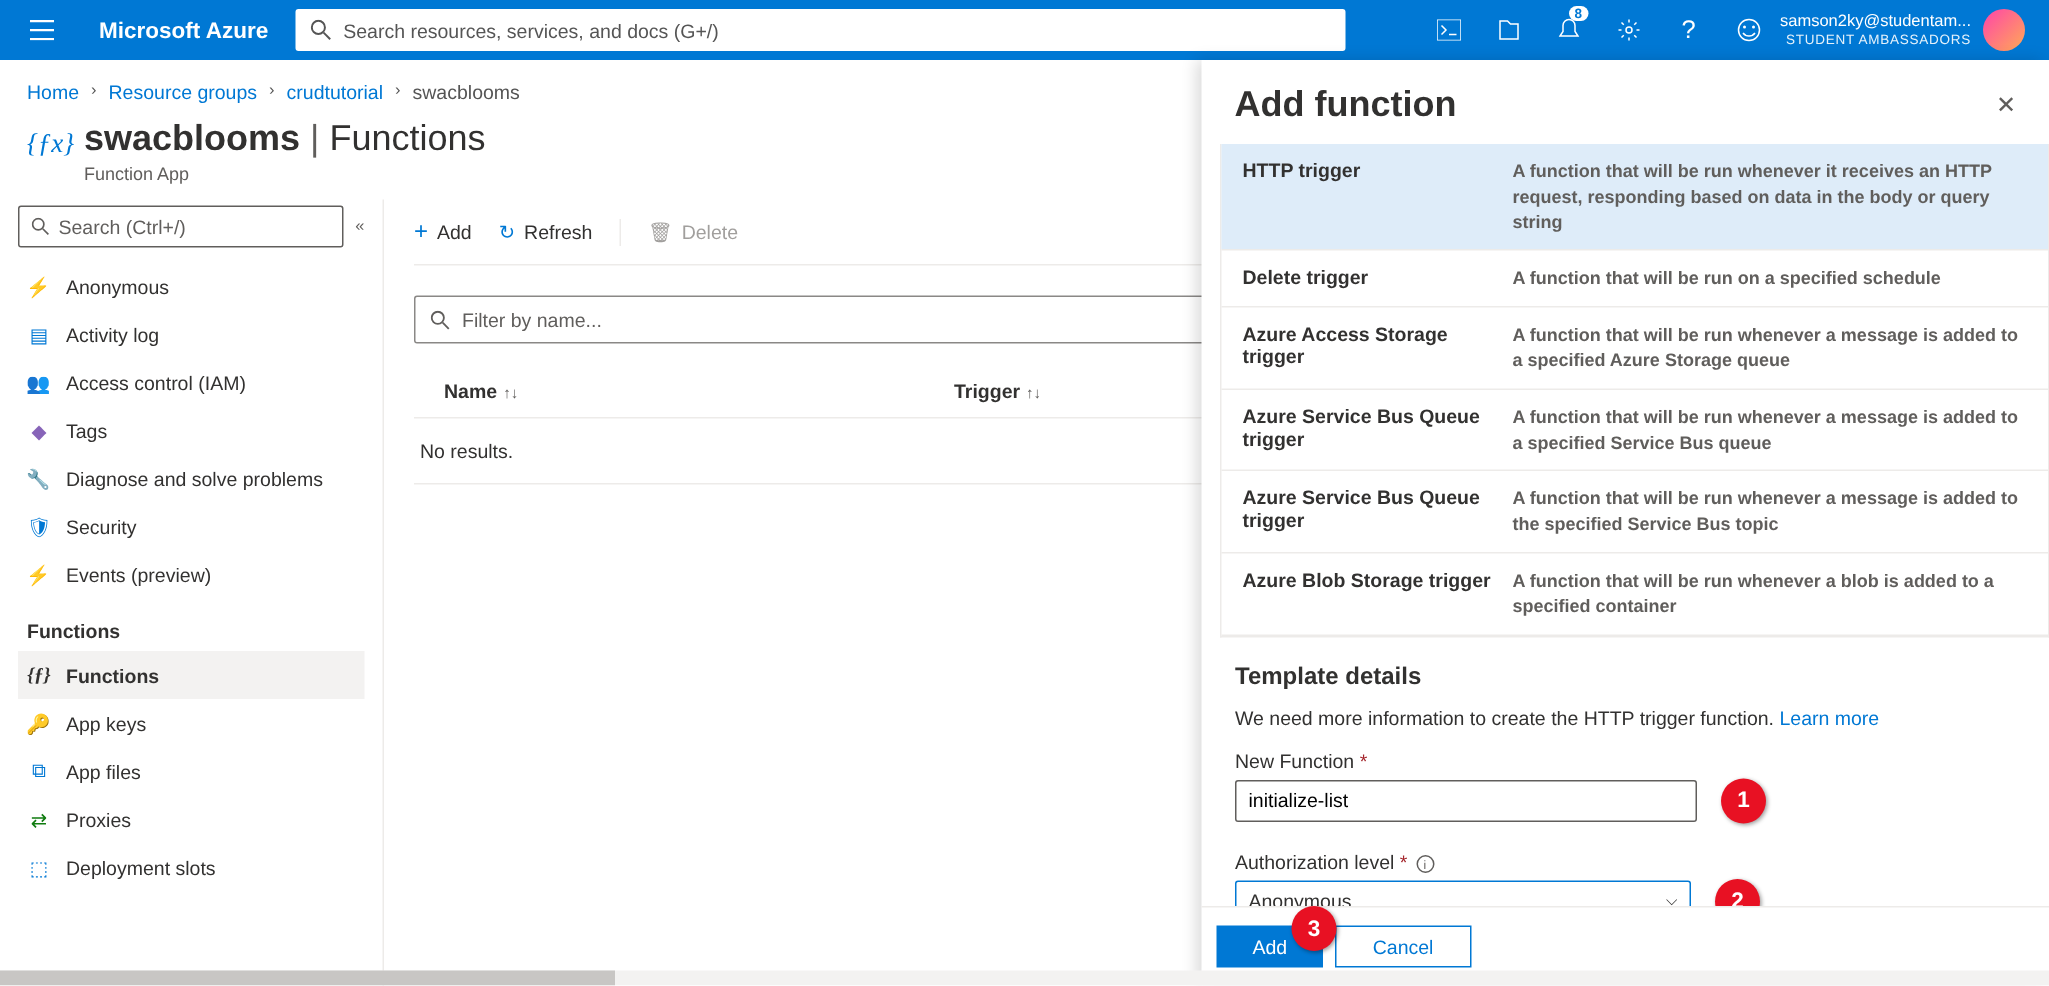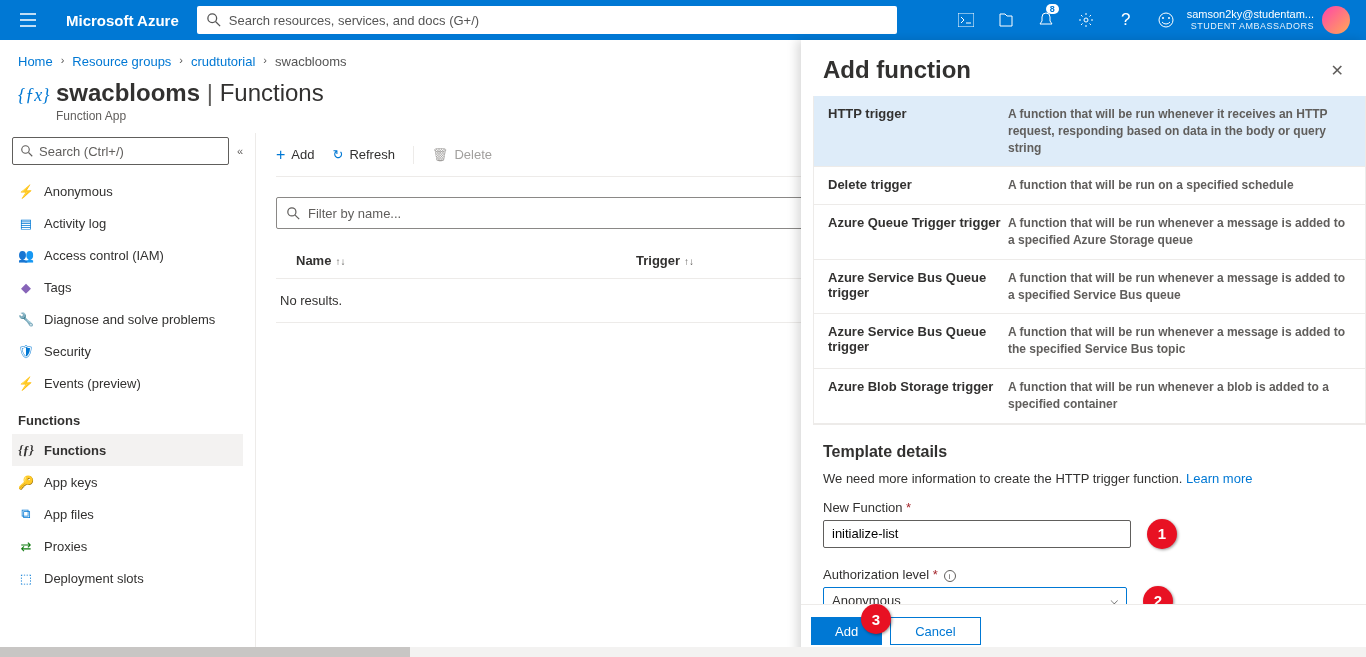--- a/index.html
+++ b/index.html
@@ -279,21 +279,21 @@
     <div class="template-list">
       <div class="template-row selected">
         <div class="t-name">HTTP trigger</div>
         <div class="t-desc">A function that will be run whenever it receives an HTTP request, responding based on data in the body or query string</div>
       </div>
       <div class="template-row">
         <div class="t-name">Delete trigger</div>
         <div class="t-desc">A function that will be run on a specified schedule</div>
       </div>
       <div class="template-row">
-        <div class="t-name">Azure Queue Trigger trigger</div>
+        <div class="t-name">Azure Access Storage trigger</div>
         <div class="t-desc">A function that will be run whenever a message is added to a specified Azure Storage queue</div>
       </div>
       <div class="template-row">
         <div class="t-name">Azure Service Bus Queue trigger</div>
         <div class="t-desc">A function that will be run whenever a message is added to a specified Service Bus queue</div>
       </div>
       <div class="template-row">
         <div class="t-name">Azure Service Bus Queue trigger</div>
         <div class="t-desc">A function that will be run whenever a message is added to the specified Service Bus topic</div>
       </div>

